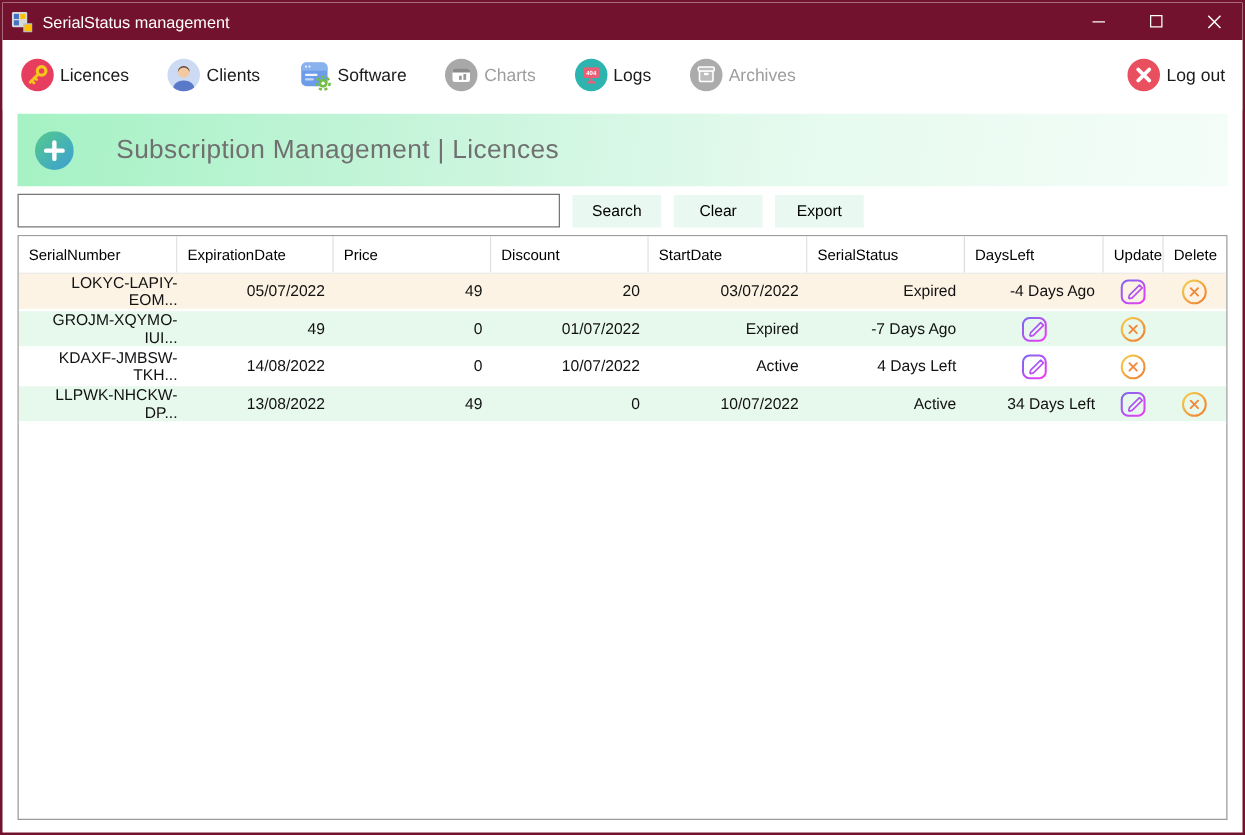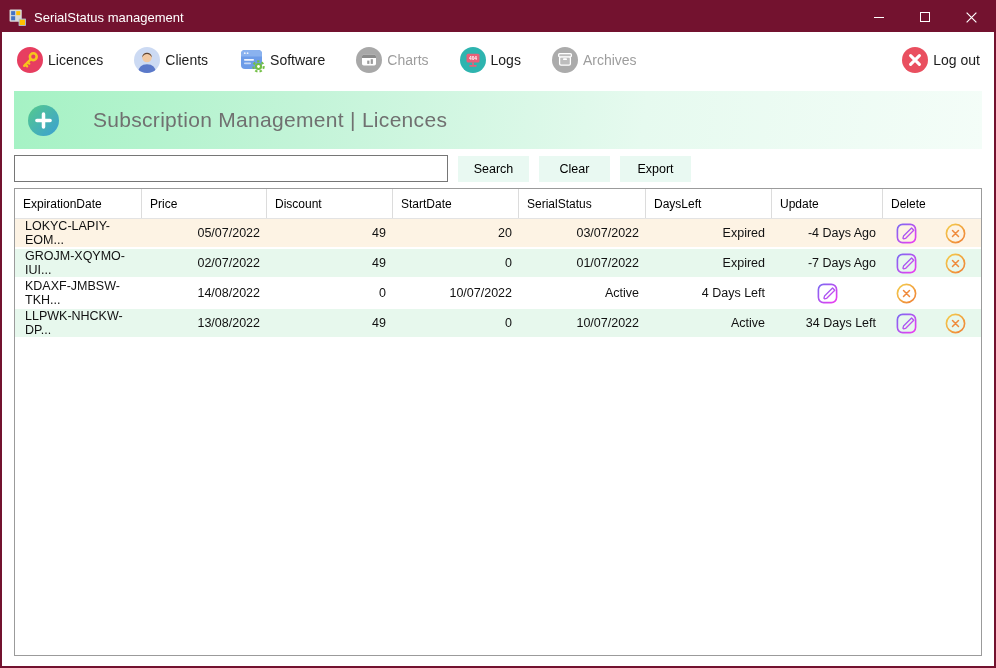--- a/index.html
+++ b/index.html
@@ -37,21 +37,21 @@
   .table { margin:6px 12px 0 12px; height:468px; border:1px solid #9b9b9b; background:#fff; overflow:hidden; }
   .grid { display:grid; grid-template-columns:127px 125px 126px 126px 127px 126px 111px 48px 1fr; }
   .thead { height:30px; border-bottom:1px solid #e3e3e3; }
   .th { display:flex; align-items:center; padding-left:8px; font-size:12px; color:#000; border-right:1px solid #dcdcdc; cursor:pointer; background:#fff; }
   .th:last-child { border-right:none; }
   .row { height:30px; border-bottom:2px solid #fff; cursor:pointer; }
   .row-highlight { background:#fdf3e4; }
   .row-alt { background:#e7f8ed; }
   .row-plain { background:#fff; }
   .td { display:flex; align-items:center; font-size:12.5px; color:#111; }
-  .td.left { padding-left:10px; justify-content:flex-start; }
+  .td.left { padding-left:10px; justify-content:flex-start;text-align:right; }
   .td.right { padding-right:7px; justify-content:flex-end; }
   .td.center { justify-content:center; }
   .icon-btn { background:none; border:none; padding:0; cursor:pointer; width:24px; height:24px; }
   .icon-btn svg { width:23px; height:23px; display:block; }
 </style>
 </head>
 <body>
 
 <svg width="0" height="0" style="position:absolute">
   <defs>
@@ -190,20 +190,21 @@
 
   <div class="search-row">
     <input class="search-input" type="text" value="" style="">
     <button class="action-btn">Search</button>
     <button class="action-btn">Clear</button>
     <button class="action-btn">Export</button>
   </div>
 
   <div class="table">
     <div class="grid thead">
+      <div class="th">SerialNumber</div>
       <div class="th">ExpirationDate</div>
       <div class="th">Price</div>
       <div class="th">Discount</div>
       <div class="th">StartDate</div>
       <div class="th">SerialStatus</div>
       <div class="th">DaysLeft</div>
       <div class="th">Update</div>
       <div class="th">Delete</div>
     </div>
 
@@ -228,21 +229,20 @@
             <svg viewBox="0 0 24 24">
               <circle cx="12" cy="12" r="9.5" fill="none" stroke="url(#gradDelete)" stroke-width="1.7"></circle>
               <path d="M8.9 8.9 L15.1 15.1 M15.1 8.9 L8.9 15.1" stroke="#ef8a3c" stroke-width="1.6" stroke-linecap="round"></path>
             </svg>
           </button>
         </div>
     </div>
 
     <div class="grid row row-alt">
       <div class="td left">GROJM-XQYMO-IUI...</div>
-      <div class="td right">02/07/2022</div>
       <div class="td right">49</div>
       <div class="td right">0</div>
       <div class="td right">01/07/2022</div>
       <div class="td right">Expired</div>
       <div class="td right">-7 Days Ago</div>
       <div class="td center">
           <button class="icon-btn">
             <svg viewBox="0 0 24 24">
               <rect x="2.5" y="2.5" width="19" height="19" rx="5.5" fill="none" stroke="url(#gradPencil)" stroke-width="1.7"></rect>
               <path d="M8.3 17 L8.9 14.7 L17.3 6.3 L19.6 8.6 L11.2 17 L8.9 17.6 Z" fill="none" stroke="url(#gradPencil)" stroke-width="1.4" stroke-linejoin="round"></path>

